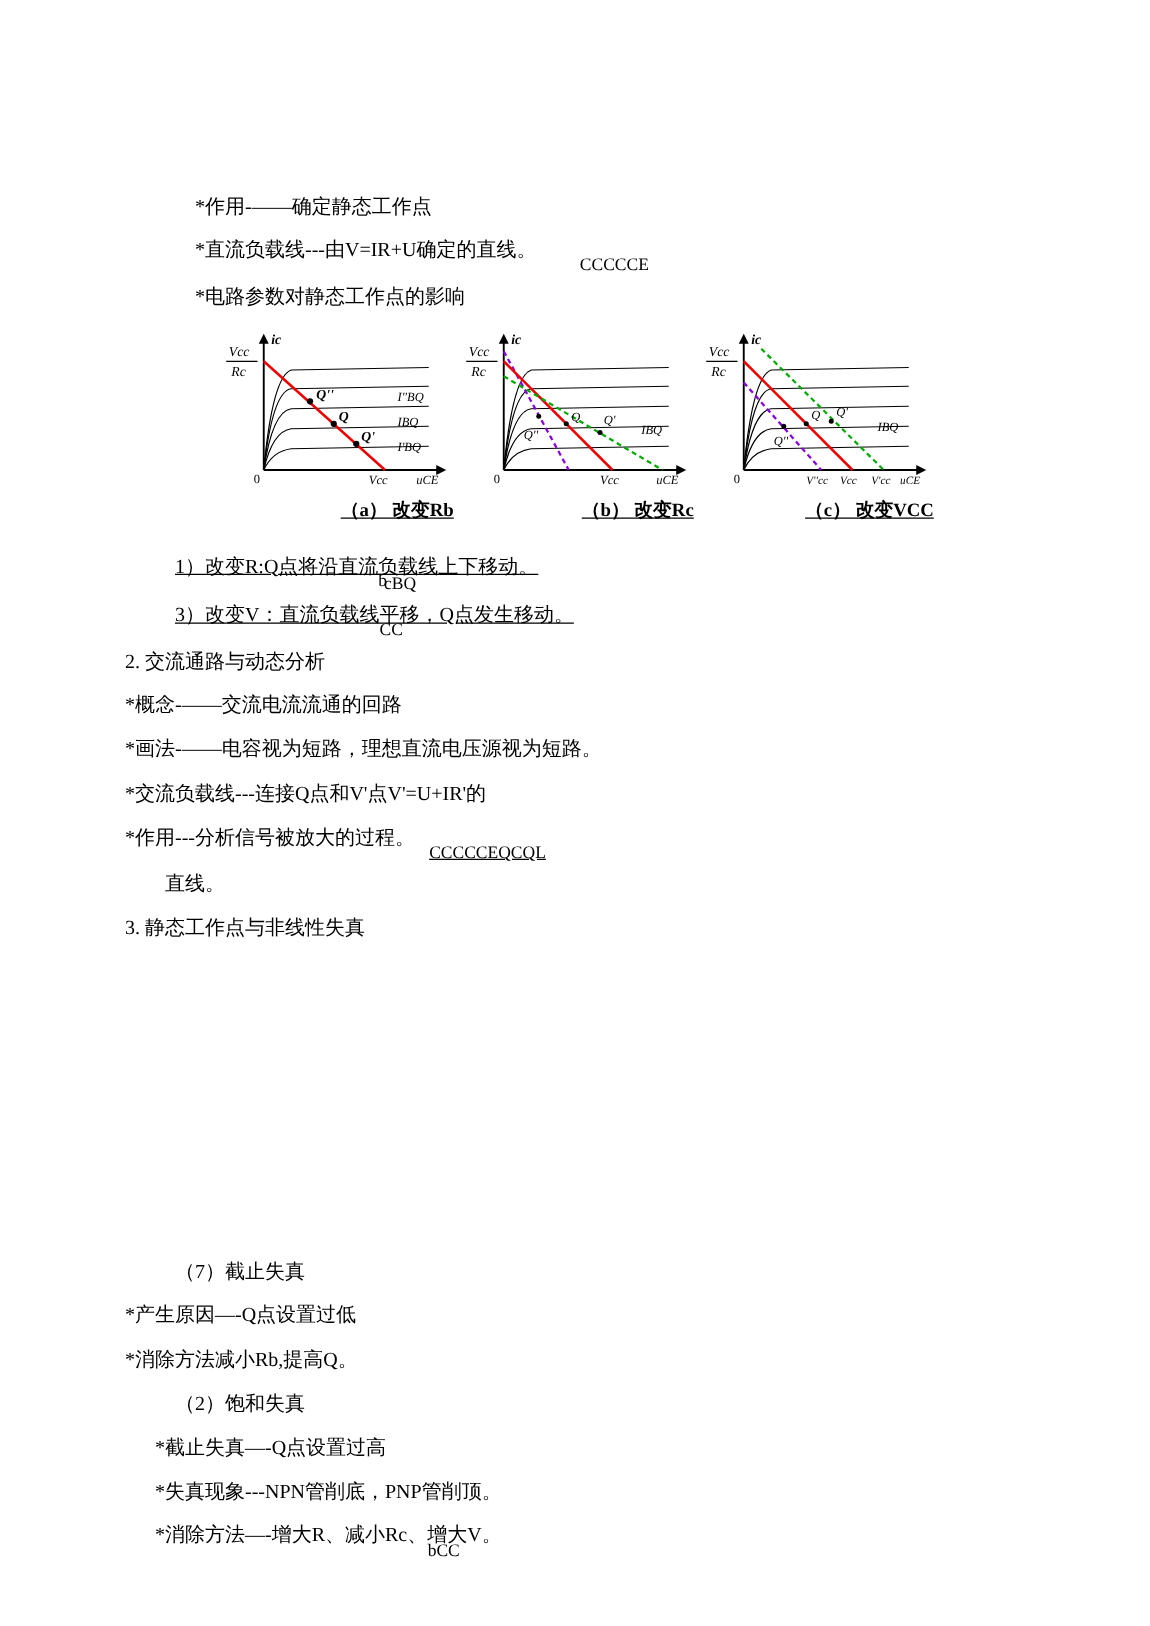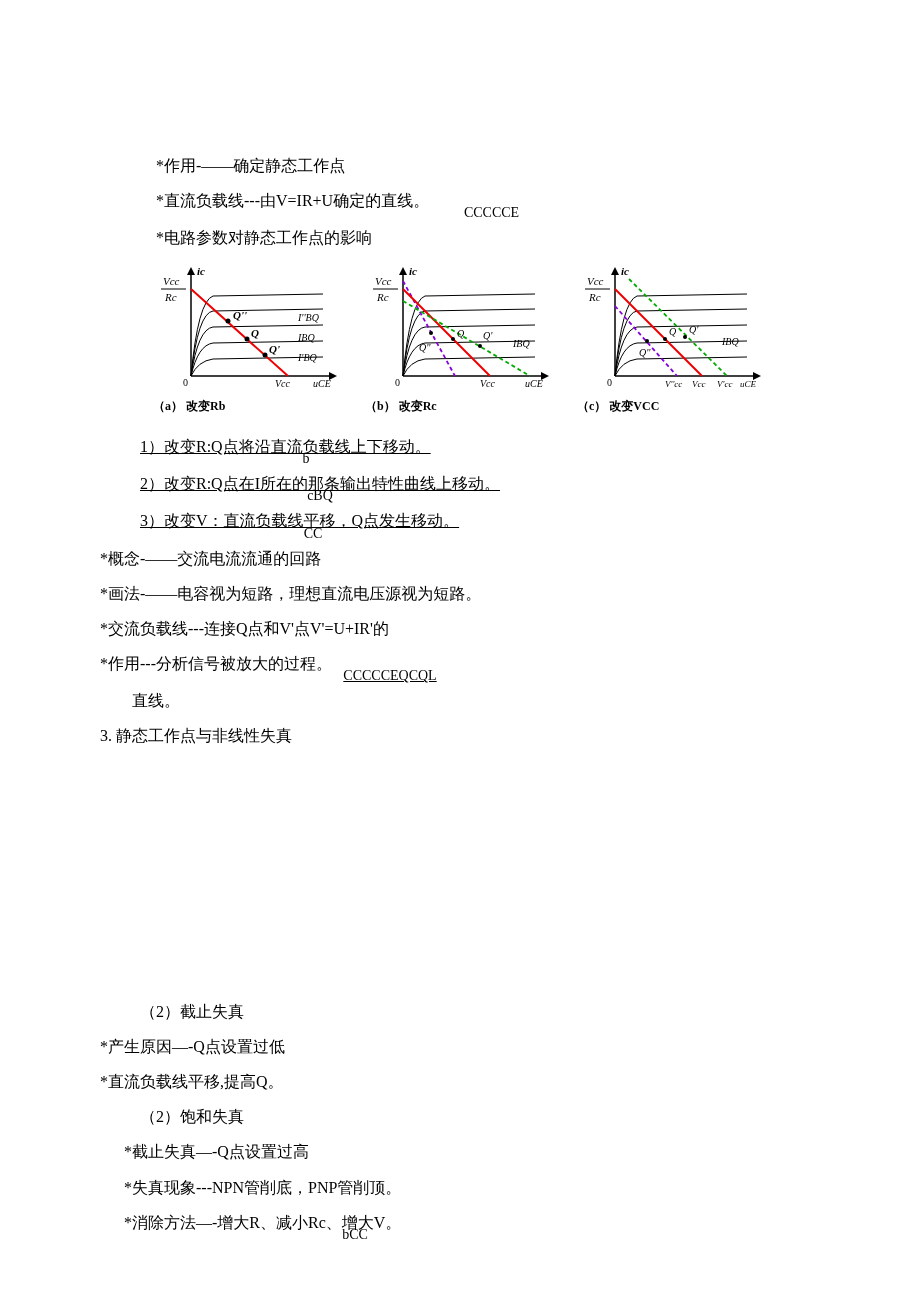--- a/index.html
+++ b/index.html
@@ -25,29 +25,30 @@
       font-size: 14px;
       text-align: center;
       margin-top: -12px;
       margin-bottom: 0;
       color: #000;
       line-height: 1;
     }
     .diagram-container {
       display: flex;
       justify-content: center;
-      gap: 22px;
+      gap: 2px;
       margin: 5px 0 10px 0;
+      text-decoration: underline;
     }
     .diagram {
       width: 190px;
     }
     .diagram-caption {
-      text-align: left;
-      font-size: 12px;
+      text-align: right;
+      font-size: 15px;
       font-family: "SimSun", serif;
       margin-top: 2px;
       font-weight: bold;
     }
     svg { display: block; }
   </style>
 </head>
 <body>
 
 <div class="content">
@@ -163,41 +164,41 @@
         <text x="140" y="126" font-size="9" font-style="italic">V'cc</text>
         <text x="163" y="126" font-size="9" font-style="italic">uCE</text>
       </svg>
       <div class="diagram-caption">（c） 改变VCC</div>
     </div>
   </div>
 
   <p class="indent2">1）改变R:Q点将沿直流负载线上下移动。</p>
   <p class="subscript" style="margin-left: -22em;">b</p>
 
-  <p class="indent2">2）改变R:Q点在I所在的那条输出特性曲线上移动。</p>
   <p class="subscript" style="margin-left: -20em;">cBQ</p>
 
   <p class="indent2">3）改变V：直流负载线平移，Q点发生移动。</p>
   <p class="subscript" style="margin-left: -21em;">CC</p>
 
+  <p class="noindent">2. 交流通路与动态分析</p>
   <p class="noindent">*概念-——交流电流流通的回路</p>
   <p class="noindent">*画法-——电容视为短路，理想直流电压源视为短路。</p>
   <p class="noindent">*交流负载线---连接Q点和V'点V'=U+IR'的</p>
 
   <p class="noindent">*作用---分析信号被放大的过程。</p>
   <p class="subscript" style="margin-left: -10em; text-decoration: underline;">CCCCCEQCQL</p>
 
   <p style="margin-left: 2em;">直线。</p>
   <p class="noindent">3. 静态工作点与非线性失真</p>
 
   <div style="height: 240px;"></div>
 
-  <p style="margin-left: 2.5em;">（2）截止失真</p>
+  <p style="margin-left: 2.5em;">（7）截止失真</p>
   <p class="noindent">*产生原因—-Q点设置过低</p>
-  <p class="noindent">*直流负载线平移,提高Q。</p>
+  <p class="noindent">*消除方法减小Rb,提高Q。</p>
 
   <p style="margin-left: 2.5em;">（2）饱和失真</p>
   <p style="margin-left: 1.5em;">*截止失真—-Q点设置过高</p>
   <p style="margin-left: 1.5em;">*失真现象---NPN管削底，PNP管削顶。</p>
 
   <p style="margin-left: 1.5em;">*消除方法—-增大R、减小Rc、增大V。</p>
   <p class="subscript" style="margin-left: -15em;">bCC</p>
 
 </div>
 

